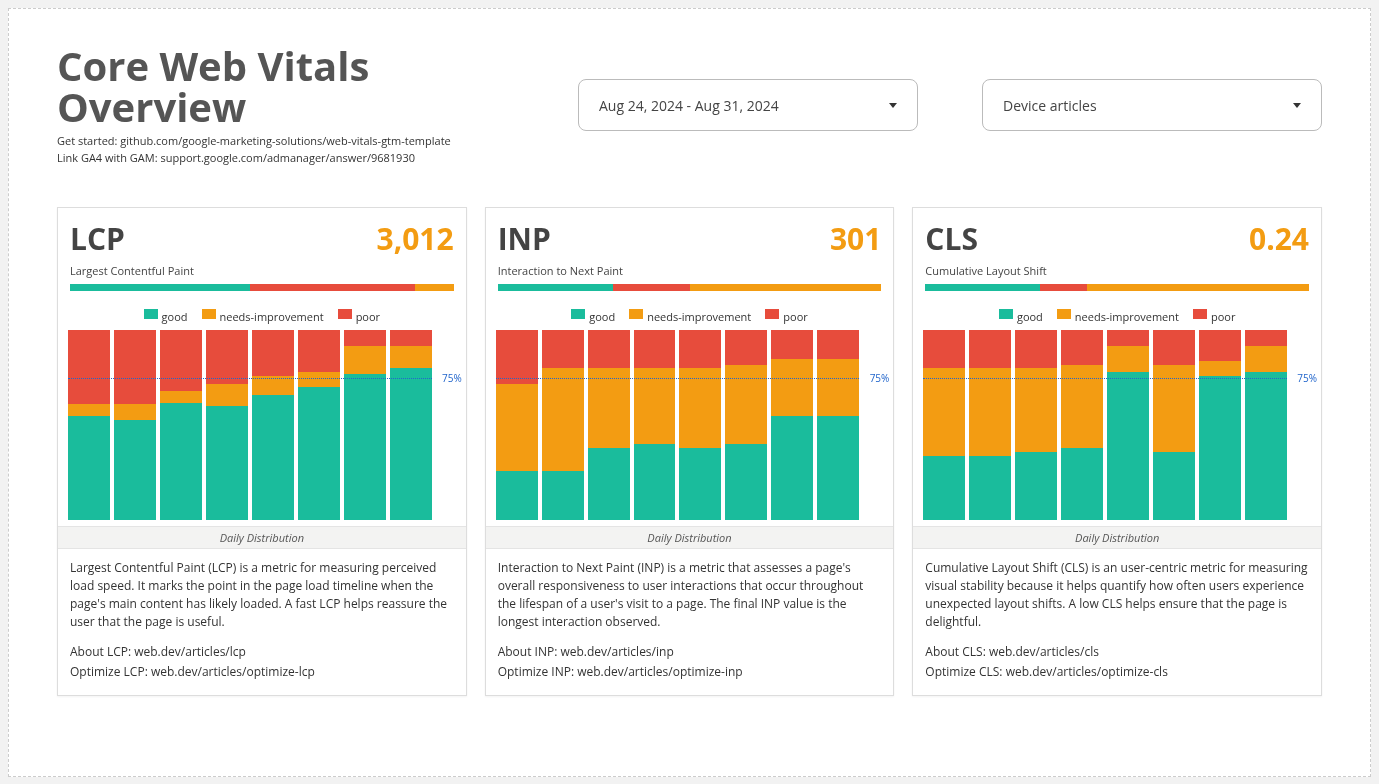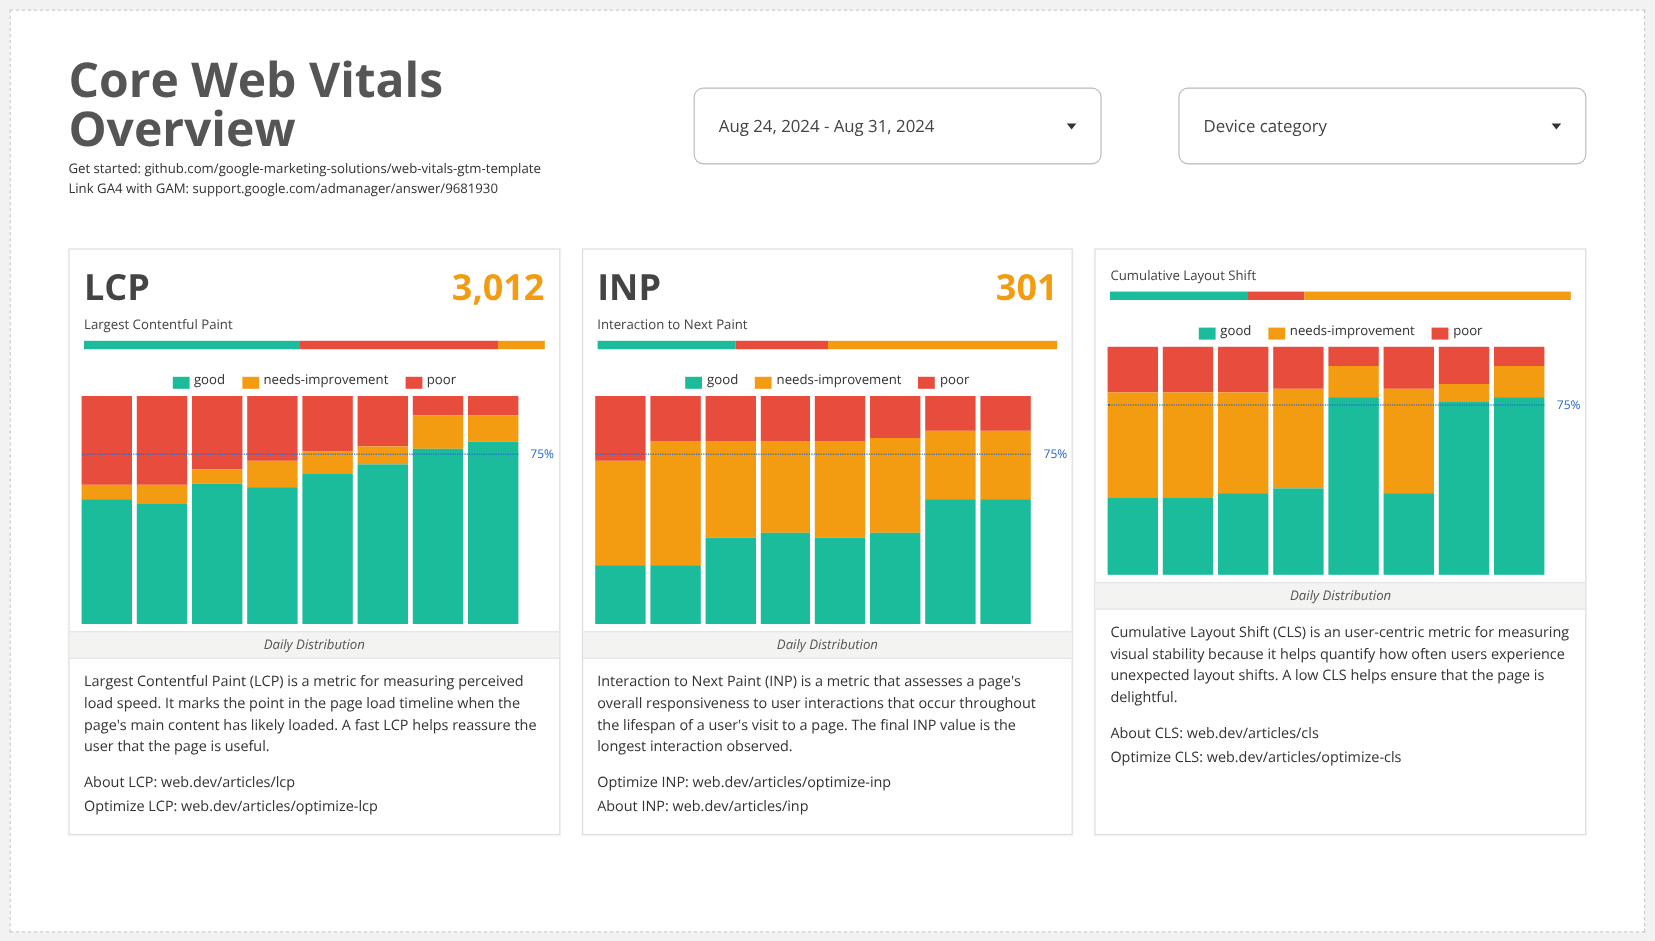--- a/index.html
+++ b/index.html
@@ -17,42 +17,42 @@
   }
   .top-row { display: flex; gap: 64px; align-items: center; }
   .title-block { flex: 1 1 400px; }
   h1 {
     font-size: 40px; line-height: 1.03; font-weight: 700; color: #555;
     margin-bottom: 6px;
   }
   .subline { font-size: 11px; color: #333; margin-top: 2px; }
   .control {
     border: 1px solid #bbb; border-radius: 8px;
-    padding: 12px 20px; min-width: 340px; height: 64px;
+    padding: 12px 20px; min-width: 340px; height: 52px;
     display: flex; align-items: center; justify-content: space-between;
     font-size: 14px; color: #444; cursor: pointer; background:#fff;
   }
   .caret { width:0;height:0;border-left:4px solid transparent;border-right:4px solid transparent;border-top:5px solid #333;}
   .cards { display: flex; gap: 18px; margin-top: 42px; border-radius: 11px; }
   .card {
     flex: 1 1 0; border: 1px solid #ddd; background:#fff;
     box-shadow: 0 1px 2px rgba(0,0,0,0.05);
     display: flex; flex-direction: column;
   }
   .card-head { padding: 10px 12px 4px; }
   .card-head-row { display:flex; justify-content:space-between; align-items:baseline;}
   .metric-abbr { font-size: 30px; font-weight:700; color:#444;}
   .metric-val  { font-size: 30px; font-weight:700; color:#f39c12;}
   .metric-full { font-size: 11px; color:#444; margin-top:4px;}
   .dist-bar { display:flex; height:7px; margin-top:6px; }
   .dist-bar div:nth-child(1){background:#1abc9c;}
   .dist-bar div:nth-child(2){background:#e74c3c;}
   .dist-bar div:nth-child(3){background:#f39c12;}
   .legend { display:flex; justify-content:center; gap:14px; font-size:11px; color:#333; margin:14px 0 6px;}
-  .legend span{display:inline-flex;align-items:flex-end;gap:4px;}
+  .legend span{display:inline-flex;align-items:flex-start;gap:4px;}
   .sw{width:14px;height:10px;display:inline-block;}
   .sw.good{background:#1abc9c;} .sw.need{background:#f39c12;} .sw.poor{background:#e74c3c;}
   .chart-wrap{position:relative; padding:0 34px 0 10px;}
   .chart { display:flex; gap:4px; height:190px; align-items:flex-end; }
   .bar { flex:1; display:flex; flex-direction:column; height:100%; }
   .bar .poor{background:#e74c3c;} .bar .need{background:#f39c12;} .bar .good{background:#1abc9c;}
   .thresh {position:absolute; left:10px; right:34px; border-top:1px dotted #2266cc; }
   .thresh-label{position:absolute; right:4px; font-size:10px; color:#2266cc; transform:translateY(-50%);}
   .chart-caption{font-size:11px; font-style:italic; color:#555; text-align:center; background:#f3f3f2; border:1px solid #e4e4e4; border-left:none;border-right:none; padding:3px 0; margin-top:6px;}
   .card-body{padding:10px 12px 14px; font-size:12px; color:#333; line-height:1.5;}
@@ -75,21 +75,21 @@
       <div class="subline">
         <span>Link GA4 with GAM:</span>
         <span>support.google.com/admanager/answer/9681930</span>
       </div>
     </div>
     <div class="control">
       <span>Aug 24, 2024 - Aug 31, 2024</span>
       <span class="caret"></span>
     </div>
     <div class="control">
-      <span>Device category</span>
+      <span>Device articles</span>
       <span class="caret"></span>
     </div>
   </div>
 
   <div class="cards" id="cards">
       <div class="card">
         <div class="card-head">
           <div class="card-head-row">
             <span class="metric-abbr">LCP</span>
             <span class="metric-val">3,012</span>
@@ -217,26 +217,30 @@
               <div class="poor" style="height: 15%;"></div>
               <div class="need" style="height: 30%;"></div>
               <div class="good" style="height: 55%;"></div>
             </div>
           </div>
           <div class="thresh" style="top: 47.5px;"></div>
           <div class="thresh-label" style="top: 47.5px;">75%</div>
         </div>
         <div class="chart-caption">Daily Distribution</div>
         <div class="card-body"><b>Interaction to Next Paint (INP)</b> is a metric that assesses a page's overall responsiveness to user interactions that occur throughout the lifespan of a user's visit to a page. The final INP value is the longest interaction observed.<div class="links">
+            <div><b>About INP:</b> <span>web.dev/articles/inp</span></div>
             <div><b>Optimize INP:</b> <span>web.dev/articles/optimize-inp</span></div>
-            <div><b>About INP:</b> <span>web.dev/articles/inp</span></div>
           </div></div>
       </div>
       <div class="card">
         <div class="card-head">
+          <div class="card-head-row">
+            <span class="metric-abbr">CLS</span>
+            <span class="metric-val">0.24</span>
+          </div>
           <div class="metric-full">Cumulative Layout Shift</div>
           <div class="dist-bar">
             <div style="flex: 30 1 0%;"></div>
             <div style="flex: 12 1 0%;"></div>
             <div style="flex: 58 1 0%;"></div>
           </div>
         </div>
         <div class="legend">
           <span><i class="sw good"></i>good</span>
           <span><i class="sw need"></i>needs-improvement</span>

